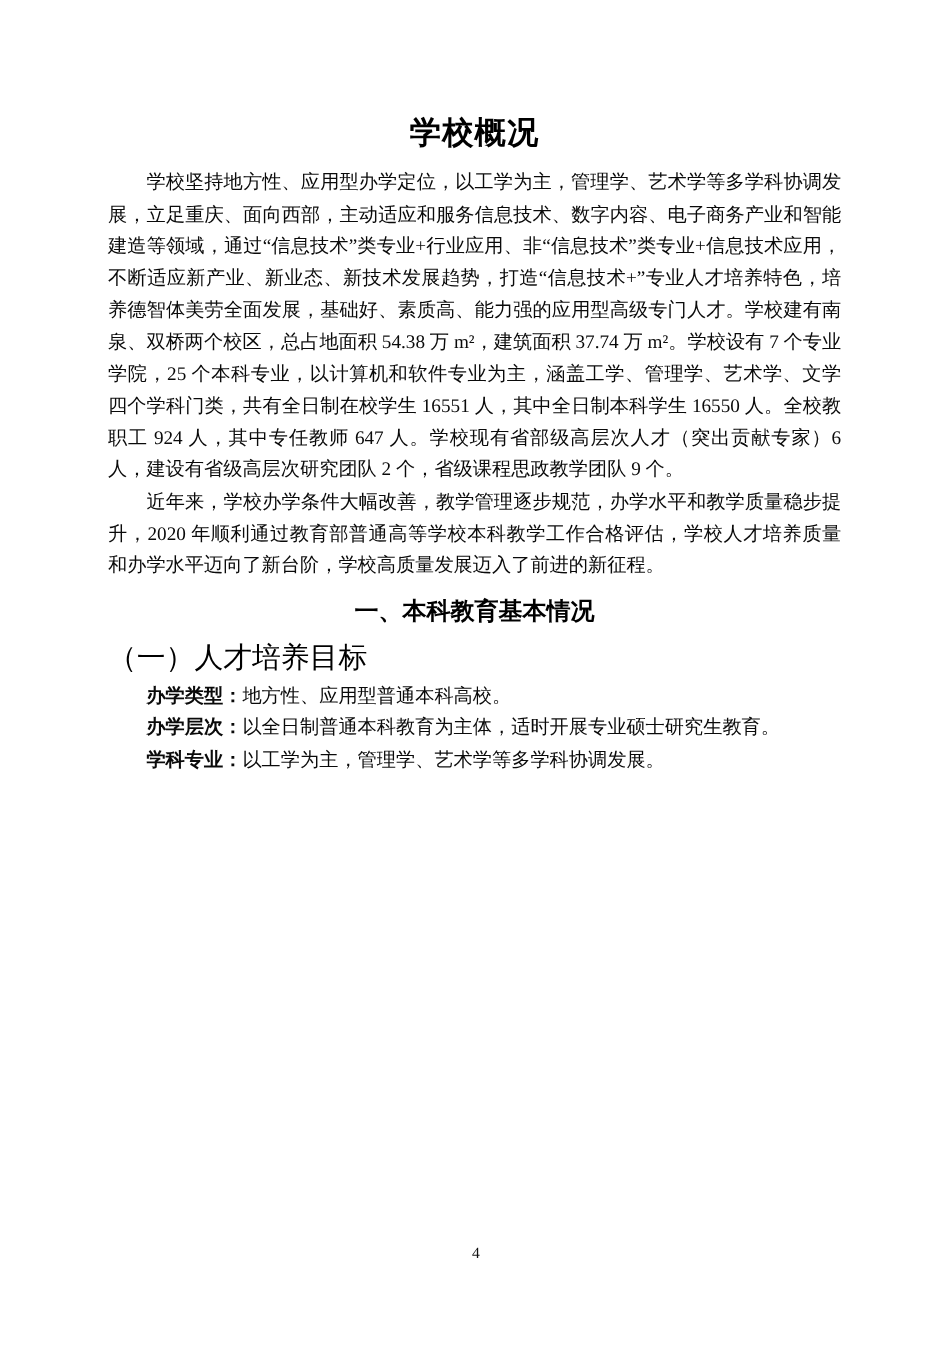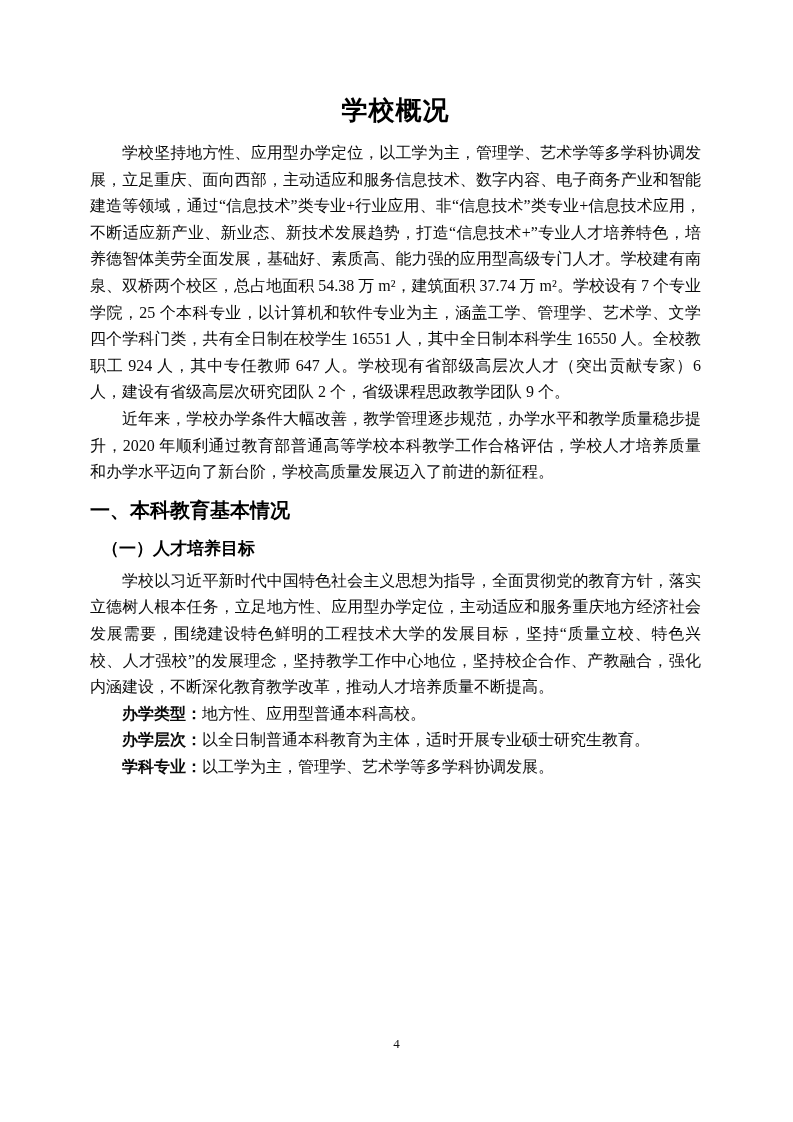--- a/index.html
+++ b/index.html
@@ -37,27 +37,28 @@
     margin: 0;
     word-break: break-all;
   }
   .h-section {
     font-family: "Liberation Sans", "DejaVu Sans", sans-serif;
     font-weight: bold;
     font-size: 20px;
     line-height: 28px;
     margin: 10px 0 12px 0;
     color: #000000;
+    text-align: center;
   }
   .h-subsection {
     font-family: "Liberation Sans", "DejaVu Sans", sans-serif;
-    font-weight: bold;
-    font-size: 17px;
+    font-weight: normal;
+    font-size: 24px;
     line-height: 26px;
-    margin: 0 0 6px 12px;
+    margin: 0 0 6px 0;
     color: #000000;
   }
   .item .item-label {
     font-weight: bold;
   }
   .page-number {
     position: absolute;
     left: 0;
     right: 0;
     top: 1036px;
@@ -77,21 +78,20 @@
 
   <p class="para">学校坚持地方性、应用型办学定位，以工学为主，管理学、艺术学等多学科协调发展，立足重庆、面向西部，主动适应和服务信息技术、数字内容、电子商务产业和智能建造等领域，通过“信息技术”类专业+行业应用、非“信息技术”类专业+信息技术应用，不断适应新产业、新业态、新技术发展趋势，打造“信息技术+”专业人才培养特色，培养德智体美劳全面发展，基础好、素质高、能力强的应用型高级专门人才。学校建有南泉、双桥两个校区，总占地面积 54.38 万 m²，建筑面积 37.74 万 m²。学校设有 7 个专业学院，25 个本科专业，以计算机和软件专业为主，涵盖工学、管理学、艺术学、文学四个学科门类，共有全日制在校学生 16551 人，其中全日制本科学生 16550 人。全校教职工 924 人，其中专任教师 647 人。学校现有省部级高层次人才（突出贡献专家）6 人，建设有省级高层次研究团队 2 个，省级课程思政教学团队 9 个。</p>
 
 
   <p class="para">近年来，学校办学条件大幅改善，教学管理逐步规范，办学水平和教学质量稳步提升，2020 年顺利通过教育部普通高等学校本科教学工作合格评估，学校人才培养质量和办学水平迈向了新台阶，学校高质量发展迈入了前进的新征程。</p>
 
   <h2 class="h-section">一、本科教育基本情况</h2>
 
   <h3 class="h-subsection">（一）人才培养目标</h3>
 
-  <p class="para">学校以习近平新时代中国特色社会主义思想为指导，全面贯彻党的教育方针，落实立德树人根本任务，立足地方性、应用型办学定位，主动适应和服务重庆地方经济社会发展需要，围绕建设特色鲜明的工程技术大学的发展目标，坚持“质量立校、特色兴校、人才强校”的发展理念，坚持教学工作中心地位，坚持校企合作、产教融合，强化内涵建设，不断深化教育教学改革，推动人才培养质量不断提高。</p>
 
   <p class="para item">
     <span class="item-label">办学类型：</span><span class="item-text">地方性、应用型普通本科高校。</span>
   </p>
 
   <p class="para item">
     <span class="item-label">办学层次：</span><span class="item-text">以全日制普通本科教育为主体，适时开展专业硕士研究生教育。</span>
   </p>
 
   <p class="para item">

